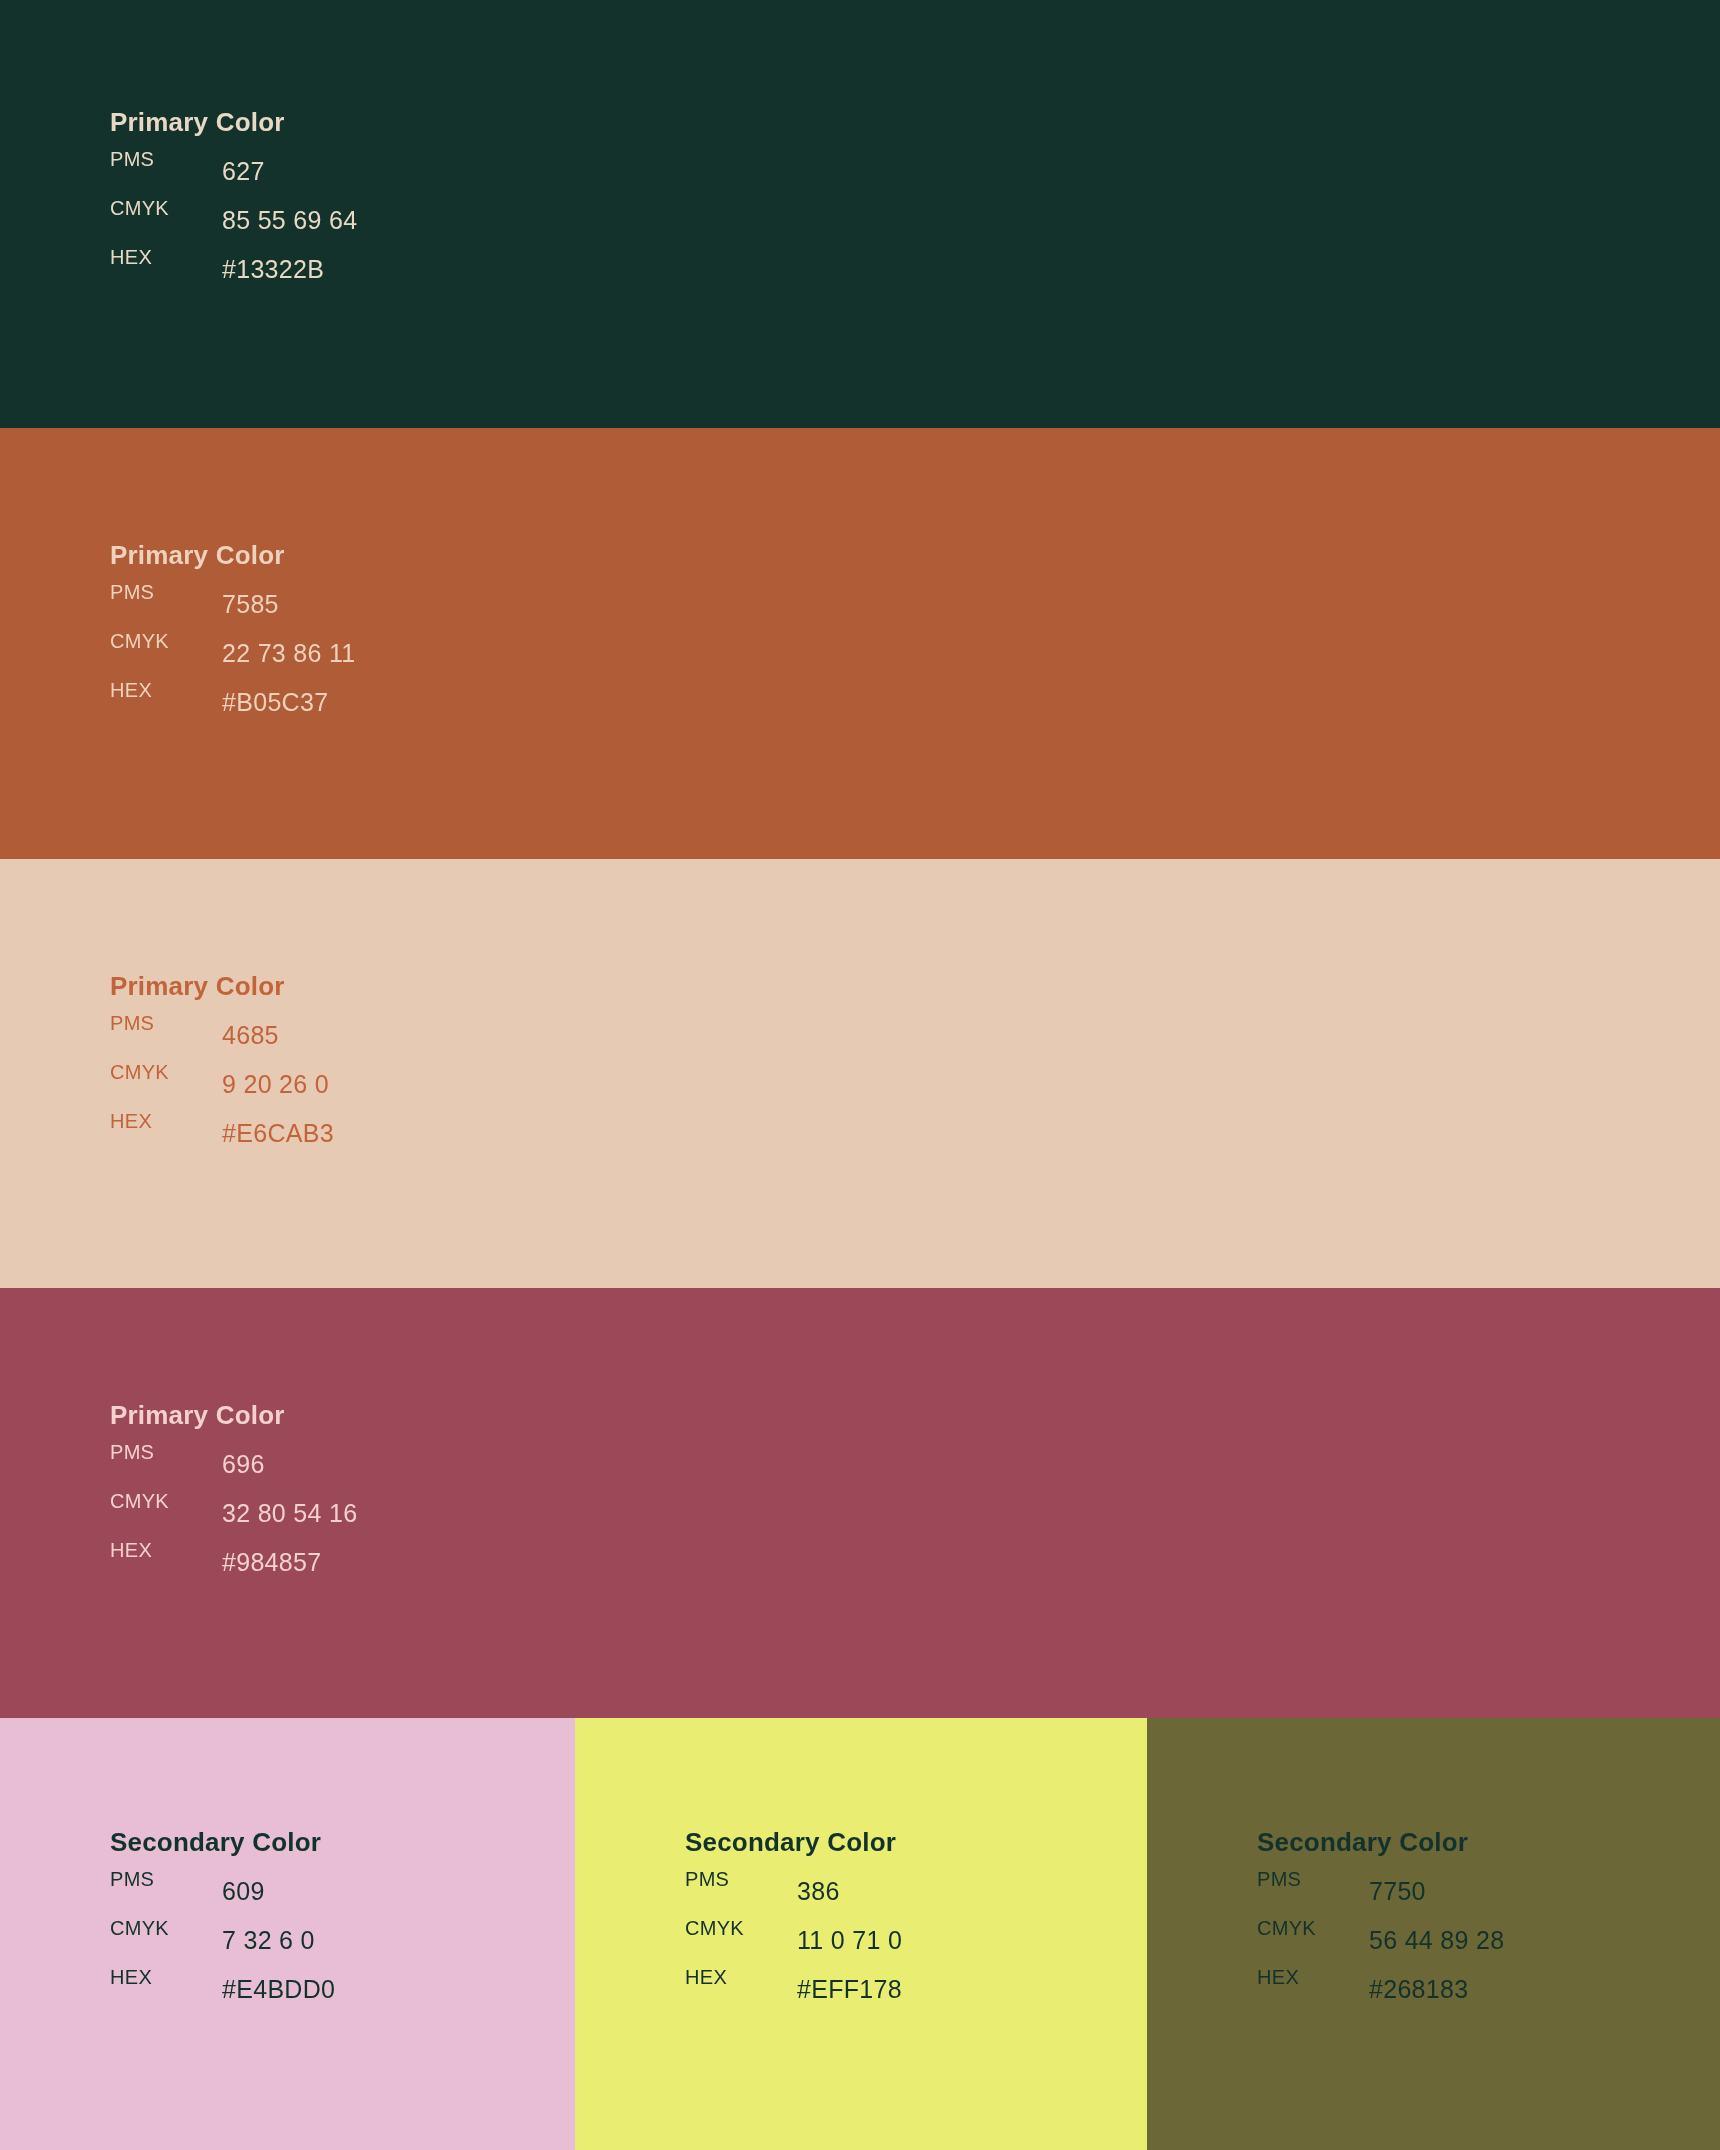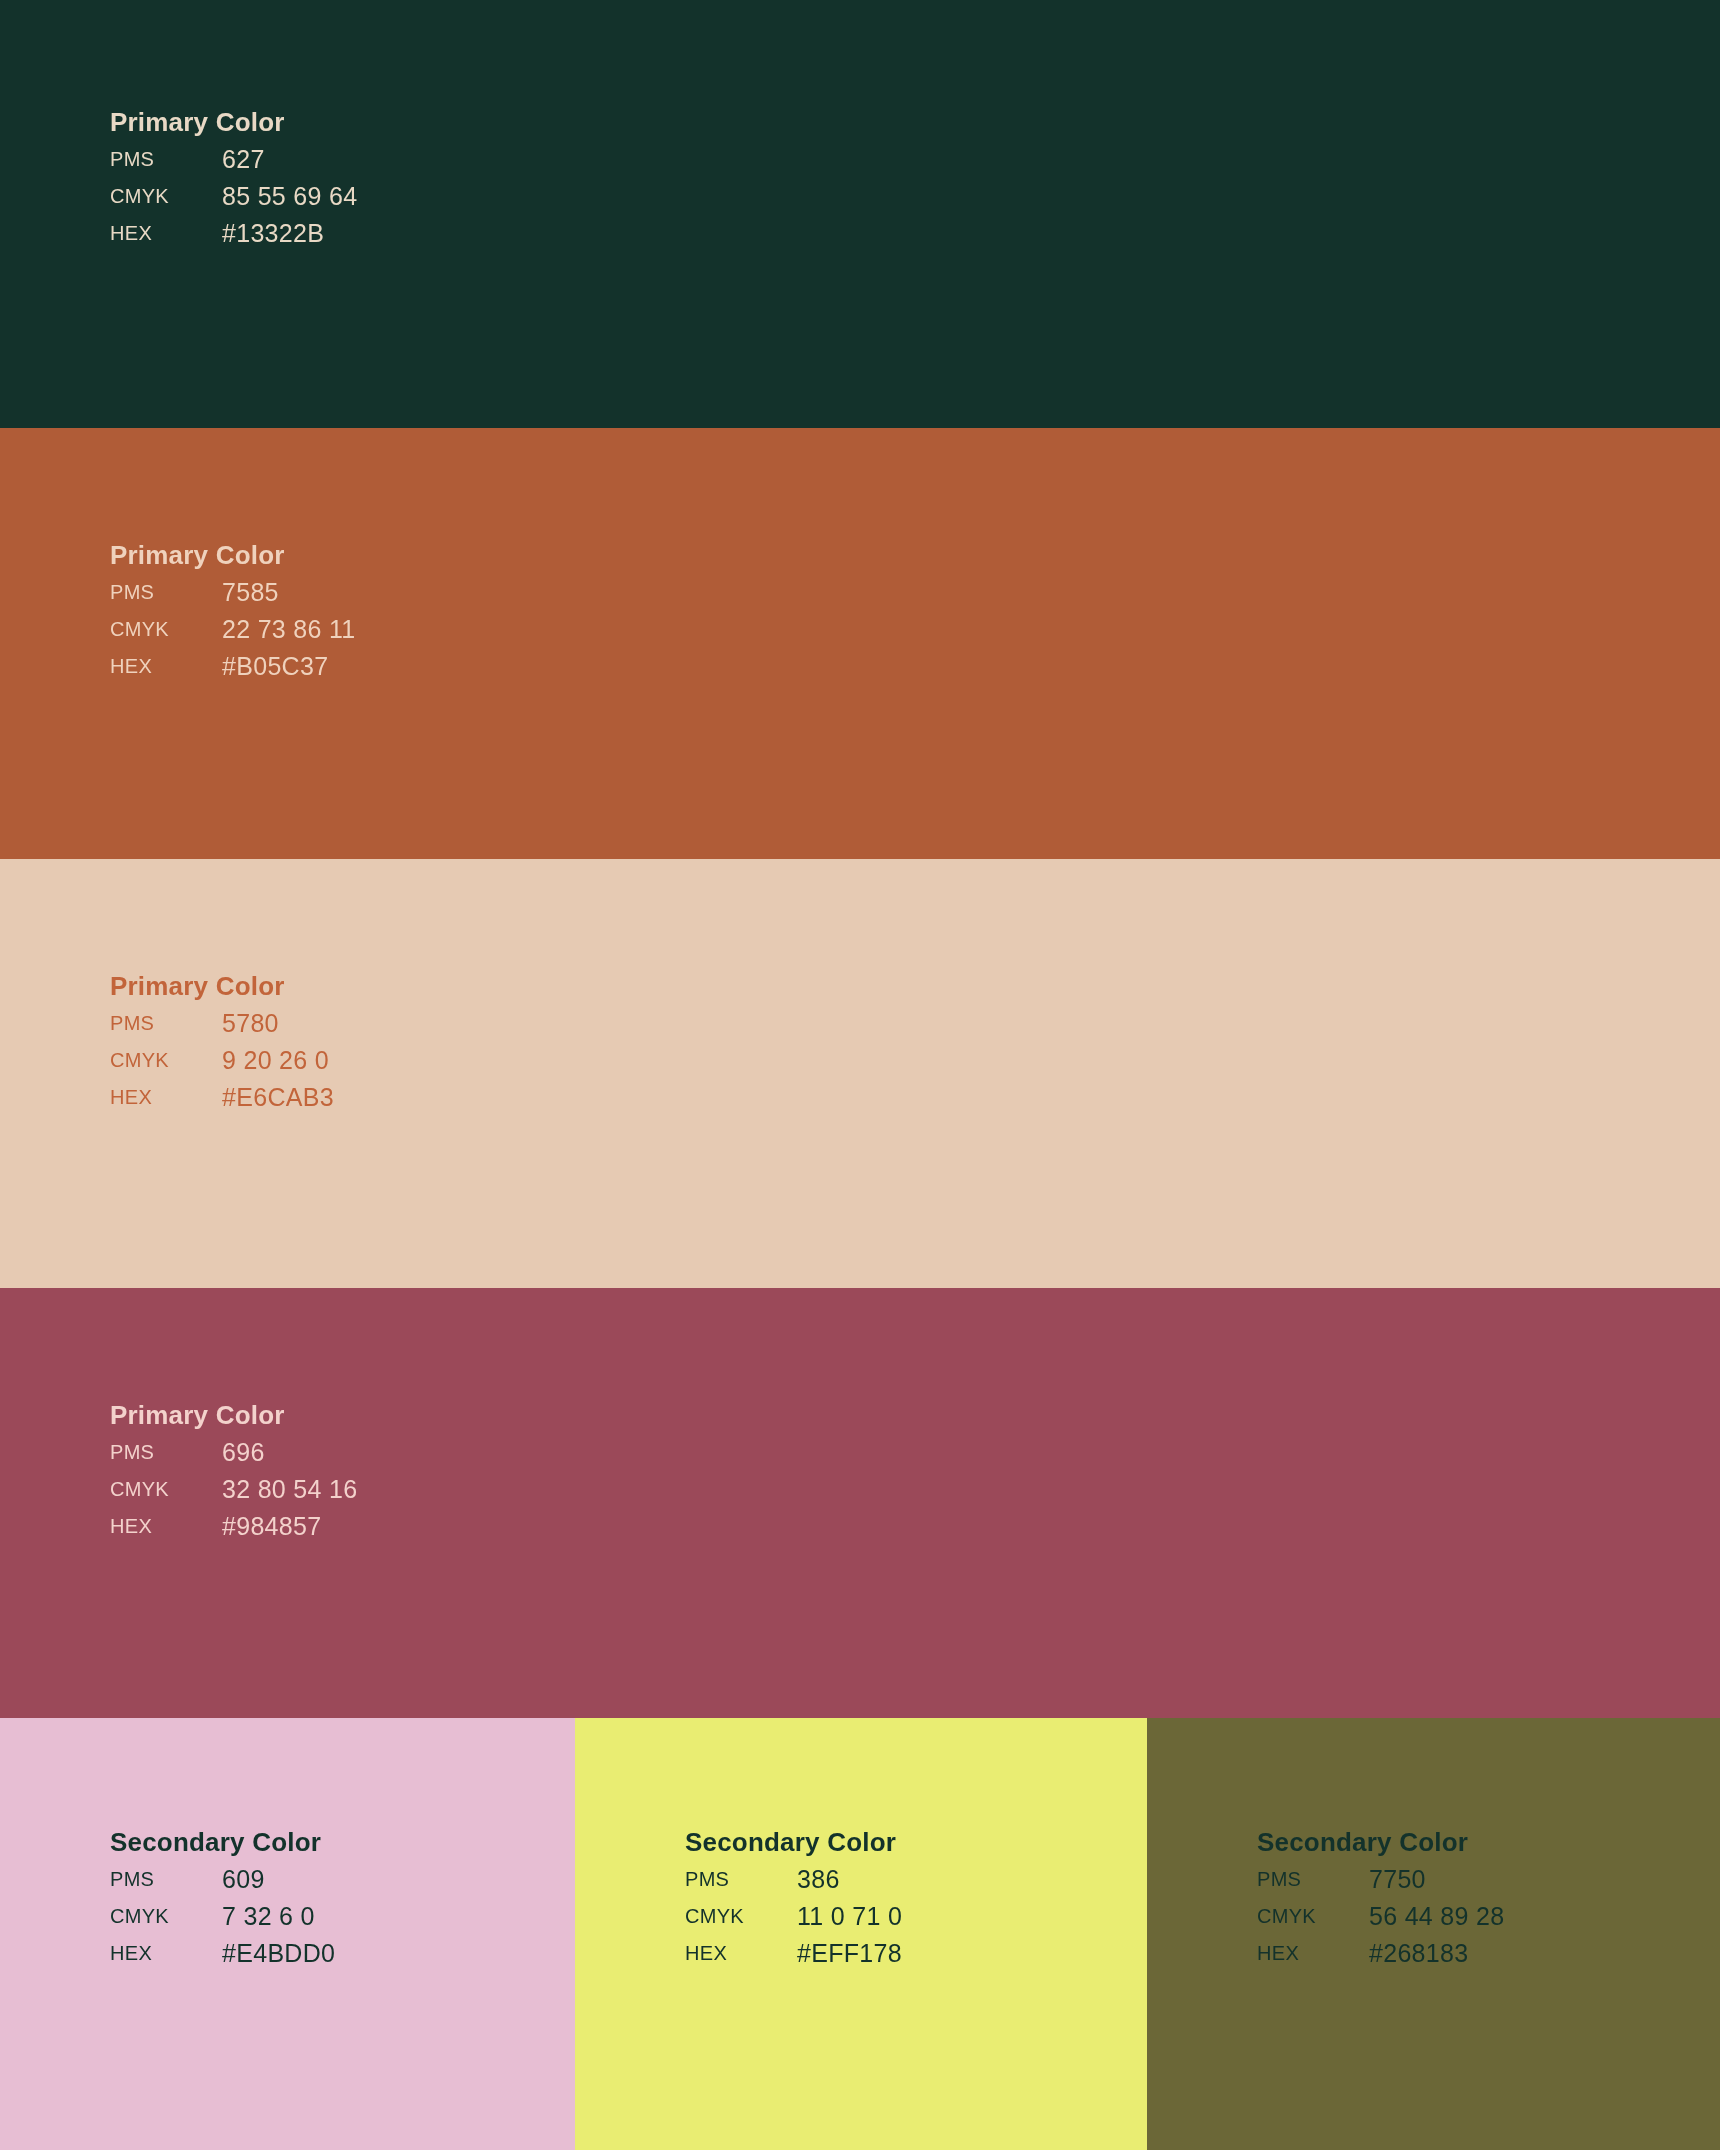--- a/index.html
+++ b/index.html
@@ -58,20 +58,21 @@
     flex: 0 0 112px;
     font-size: 20px;
     font-weight: 400;
     letter-spacing: 0.3px;
   }
 
   .spec-row .spec-value {
     font-size: 25px;
     font-weight: 400;
     letter-spacing: 0.3px;
+    margin-top: 12px;
   }
 </style>
 </head>
 <body>
 
 <div id="palette" style="background: #1d4ed8;">
     <div class="swatch" style="top: 0px; left: 0px; width: 1721px; height: 428px; background: rgb(19, 50, 43);">
       <div class="info" style="top: 103px; left: 110px; color: rgb(232, 217, 197);">
         <div class="heading">Primary Color</div>
         <div class="spec-row">
@@ -103,21 +104,21 @@
           <span class="spec-label">HEX</span>
           <span class="spec-value">#B05C37</span>
         </div>
       </div>
     </div>
     <div class="swatch" style="top: 859px; left: 0px; width: 1721px; height: 429px; background: rgb(230, 202, 179);">
       <div class="info" style="top: 108px; left: 110px; color: rgb(194, 100, 58);">
         <div class="heading">Primary Color</div>
         <div class="spec-row">
           <span class="spec-label">PMS</span>
-          <span class="spec-value">5780</span>
+          <span class="spec-value">4685</span>
         </div>
         <div class="spec-row">
           <span class="spec-label">CMYK</span>
           <span class="spec-value">9 20 26 0</span>
         </div>
         <div class="spec-row">
           <span class="spec-label">HEX</span>
           <span class="spec-value">#E6CAB3</span>
         </div>
       </div>

